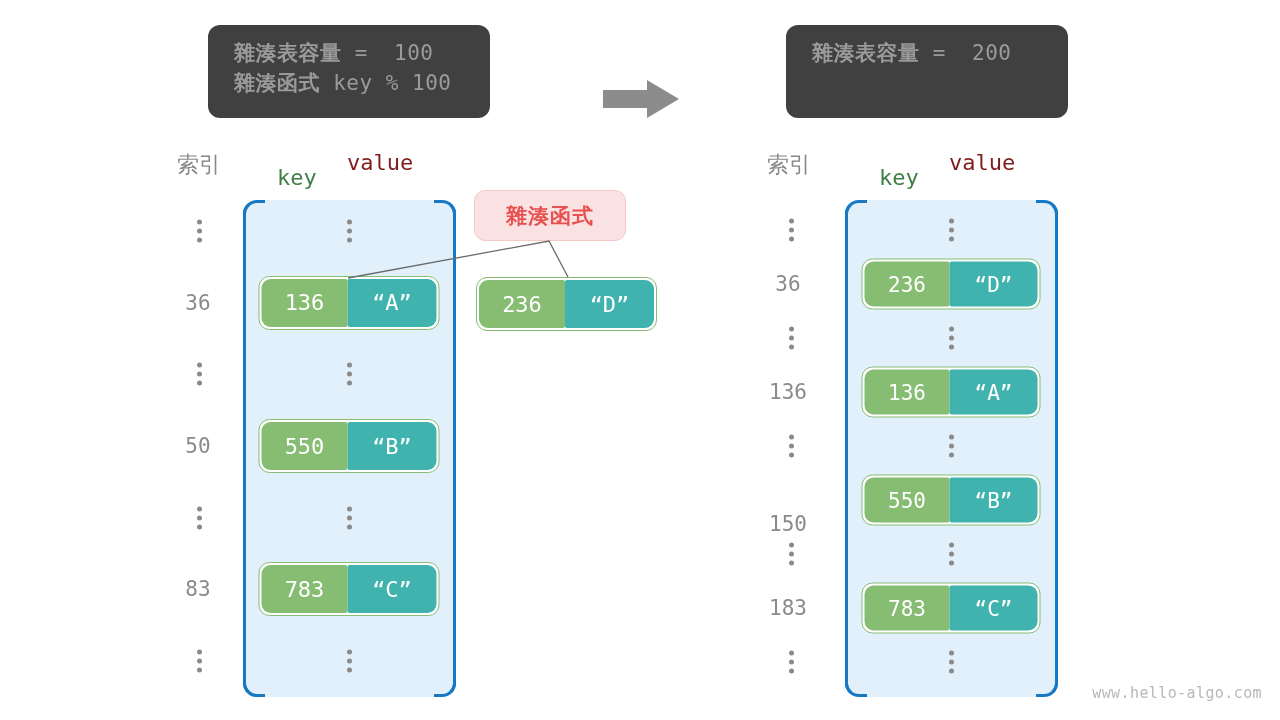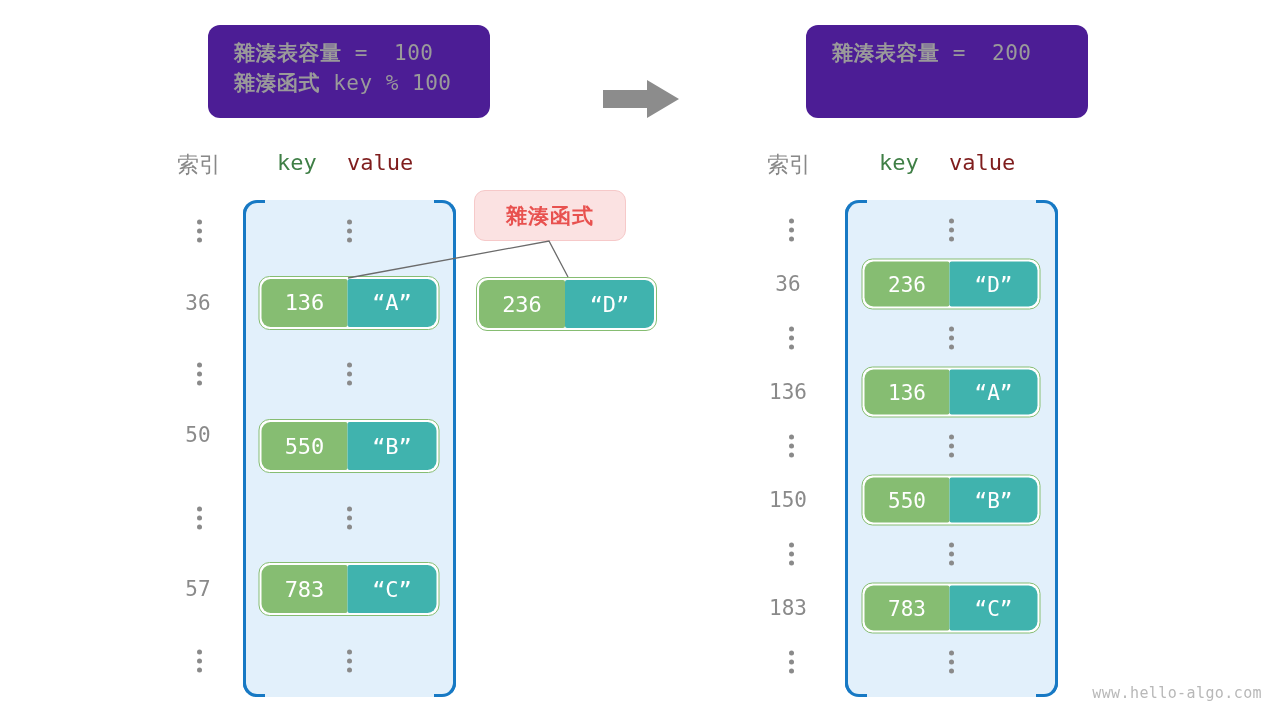--- a/index.html
+++ b/index.html
@@ -16,21 +16,21 @@
   }
   #stage {
     position: relative;
     width: 1280px;
     height: 720px;
   }
 
   
   .info-box {
     position: absolute;
-    background: #4c1d95;
+    background: #404040;
     border-radius: 12px;
     padding: 14px 26px 16px 26px;
     box-sizing: border-box;
     color: #9a9a9a;
   }
   .info-line {
     white-space: pre;
     line-height: 1.42;
     font-size: 21px;
     letter-spacing: 0.5px;
@@ -39,21 +39,21 @@
     font-family: "DejaVu Sans", sans-serif;
     font-weight: bold;
     color: #9a9a9a;
   }
   .info-val {
     font-family: "DejaVu Sans Mono", monospace;
     color: #9a9a9a;
     font-weight: normal;
   }
   #info-left  { left: 208px; top: 25px;  width: 282px; height: 93px; }
-  #info-right { left: 806px; top: 25px;  width: 282px; height: 93px; }
+  #info-right { left: 786px; top: 25px;  width: 282px; height: 93px; }
 
   
   #center-title {
     position: absolute;
     left: 520px;
     top: 31px;
     width: 240px;
     text-align: center;
     font-size: 21px;
     font-weight: bold;
@@ -77,20 +77,21 @@
   }
   .hdr-index {
     color: #888888;
     font-family: "DejaVu Sans", sans-serif;
     text-align: center;
     width: 70px;
   }
   .hdr-key {
     color: #3f7f46;
     font-family: "DejaVu Sans Mono", monospace;
+    margin-top: 15px;
   }
   .hdr-value {
     color: #7f1d1d;
     font-family: "DejaVu Sans Mono", monospace;
   }
   #hdr-index-left { left: 164px; top: 150px; }
   #hdr-key-left   { left: 277px; top: 150px; }
   #hdr-val-left   { left: 347px; top: 150px; }
   #hdr-index-right{ left: 754px; top: 150px; }
   #hdr-key-right  { left: 879px; top: 150px; }
@@ -296,36 +297,36 @@
       <div class="dots" style="left: 199px; top: 374.333px;">
         <span></span>
         <span></span>
         <span></span>
       </div>
       <div class="dots" style="left: 349px; top: 374.333px;">
         <span></span>
         <span></span>
         <span></span>
       </div>
-      <div class="idx-label idx-left" style="top: 435px;">50</div>
+      <div class="idx-label idx-left" style="top: 446px;">50</div>
       <div class="pair pair-l" style="left: 349px; top: 446px;">
         <div class="cell cell-key">550</div>
         <div class="cell cell-value">“B”</div>
       </div>
       <div class="dots" style="left: 199px; top: 517.667px;">
         <span></span>
         <span></span>
         <span></span>
       </div>
       <div class="dots" style="left: 349px; top: 517.667px;">
         <span></span>
         <span></span>
         <span></span>
       </div>
-      <div class="idx-label idx-left" style="top: 589.333px;">57</div>
+      <div class="idx-label idx-left" style="top: 589.333px;">83</div>
       <div class="pair pair-l" style="left: 349px; top: 589.333px;">
         <div class="cell cell-key">783</div>
         <div class="cell cell-value">“C”</div>
       </div>
       <div class="dots" style="left: 199px; top: 661px;">
         <span></span>
         <span></span>
         <span></span>
       </div>
       <div class="dots" style="left: 349px; top: 661px;">
@@ -368,21 +369,21 @@
       <div class="dots" style="left: 791px; top: 446px;">
         <span></span>
         <span></span>
         <span></span>
       </div>
       <div class="dots" style="left: 951px; top: 446px;">
         <span></span>
         <span></span>
         <span></span>
       </div>
-      <div class="idx-label idx-right" style="top: 500px;">150</div>
+      <div class="idx-label idx-right" style="top: 524px;">150</div>
       <div class="pair pair-r" style="left: 951px; top: 500px;">
         <div class="cell cell-key">550</div>
         <div class="cell cell-value">“B”</div>
       </div>
       <div class="dots" style="left: 791px; top: 554px;">
         <span></span>
         <span></span>
         <span></span>
       </div>
       <div class="dots" style="left: 951px; top: 554px;">

